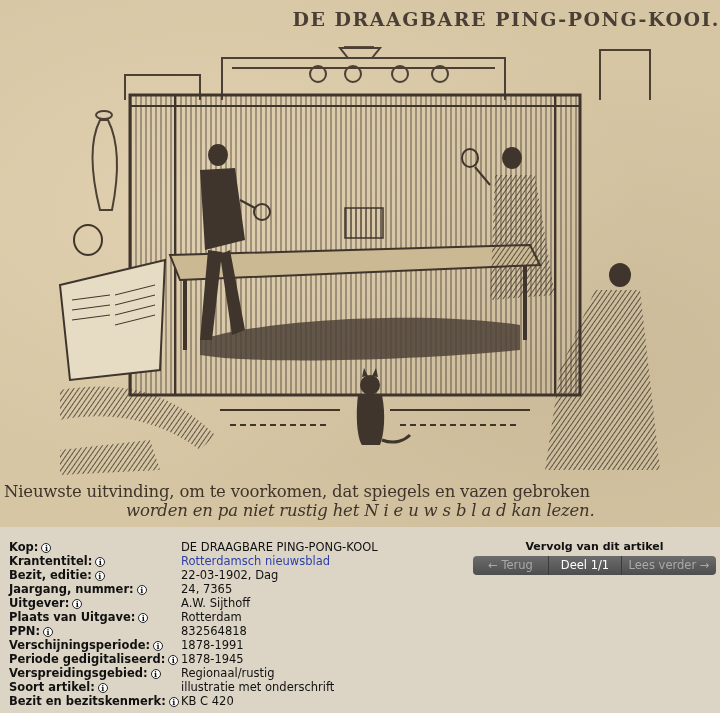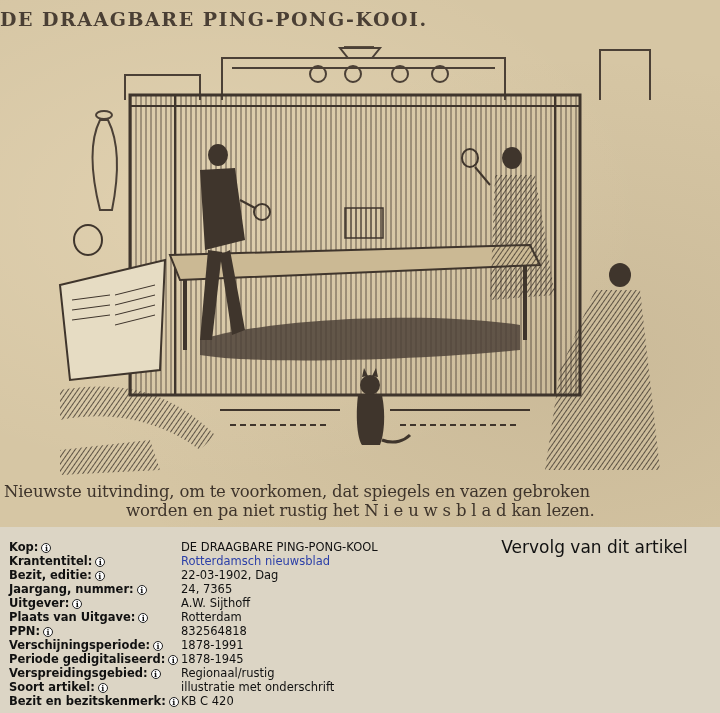--- a/index.html
+++ b/index.html
@@ -9,52 +9,52 @@
     
     .scan {
       position: absolute; left: 0; top: 0; width: 720px; height: 527px;
       background:
         radial-gradient(ellipse at 30% 40%, rgba(255,240,210,0.25), transparent 60%),
         radial-gradient(ellipse at 80% 70%, rgba(120,100,70,0.12), transparent 60%),
         #d6c6a4;
       overflow: hidden;
     }
     .scan-title {
-      position: absolute; left: 0; top: 8px; width: 720px; text-align: left;
+      position: absolute; left: 0; top: 8px; width: 720px; text-align: right;
       font-family: "DejaVu Serif", serif; font-weight: bold; font-size: 19px;
       letter-spacing: 1.5px; color: #4a3f34;
     }
     .scan-title-rule {
       position: absolute; left: 344px; top: 46px; width: 30px; height: 3px; background: #5a4d3e;
     }
     .illustration { position: absolute; left: 0; top: 40px; width: 720px; height: 440px; }
     .scan-caption {
       position: absolute; left: 0; top: 482px; width: 720px;
       font-family: "DejaVu Serif", serif; font-size: 16.5px; line-height: 19px; color: #3e342b;
     }
     .scan-caption .l1 { position: absolute; left: 4px; top: 0; white-space: nowrap; letter-spacing: -0.2px; }
-    .scan-caption .l2 { position: absolute; left: 126px; top: 19px; white-space: nowrap; letter-spacing: -0.2px; }
+    .scan-caption .l2 { position: absolute; left: 126px; top: 19px; white-space: nowrap; letter-spacing: -0.2px; font-style: italic; }
 
     
     .meta { position: absolute; left: 0; top: 527px; width: 720px; height: 186px; background: #dcd5c5; }
     .meta-table { position: absolute; left: 9px; top: 13px; }
     .meta-row { position: relative; height: 14px; line-height: 14px; white-space: nowrap; }
     .meta-label { position: absolute; left: 0; top: 0; font-weight: bold; font-size: 11.5px; color: #111; }
     .meta-label .info {
       display: inline-block; width: 10px; height: 10px; border-radius: 50%;
       border: 1px solid #222; font-size: 8px; line-height: 8px; text-align: center;
       font-weight: bold; font-family: "DejaVu Serif", serif; vertical-align: 0px; margin-left: 3px;
       background: #fff; color: #111;
     }
     .meta-value { position: absolute; left: 172px; top: 0; font-size: 11.5px; color: #111; text-align: right; }
     .meta-value.link { color: #2b3fa8; text-decoration: none; cursor: pointer; }
 
     
     .vervolg { position: absolute; left: 473px; top: 13px; width: 243px; }
-    .vervolg-title { text-align: center; font-weight: normal; font-size: 17px; height: 15px; line-height: 14px; }
+    .vervolg-title { text-align: center; font-weight: bold; font-size: 11px; height: 15px; line-height: 14px; }
     .vervolg-nav {
       display: flex; height: 19px; border-radius: 4px; overflow: hidden;
       background: linear-gradient(#6c6c6c, #4e4e4e); margin-top: 1px;
     }
     .vervolg-nav > div {
       height: 19px; line-height: 19px; font-size: 11.5px; color: #a9a9a9; text-align: center;
       border-right: 1px solid #3a3a3a;
     }
     .vervolg-nav > div:last-child { border-right: none; }
     .nav-back { width: 76px; }
@@ -220,14 +220,19 @@
     </div>
 
     <div class="meta-row">
       <span class="meta-label"><span>Bezit en bezitskenmerk:</span><span class="info">i</span></span>
       <span class="meta-value">KB C 420</span>
     </div>
   </div>
 
   <div class="vervolg">
     <div class="vervolg-title">Vervolg van dit artikel</div>
+    <div class="vervolg-nav">
+      <div class="nav-back">← Terug</div>
+      <div class="nav-page">Deel 1/1</div>
+      <div class="nav-next">Lees verder →</div>
+    </div>
   </div>
 </div>
 
 </body></html>

